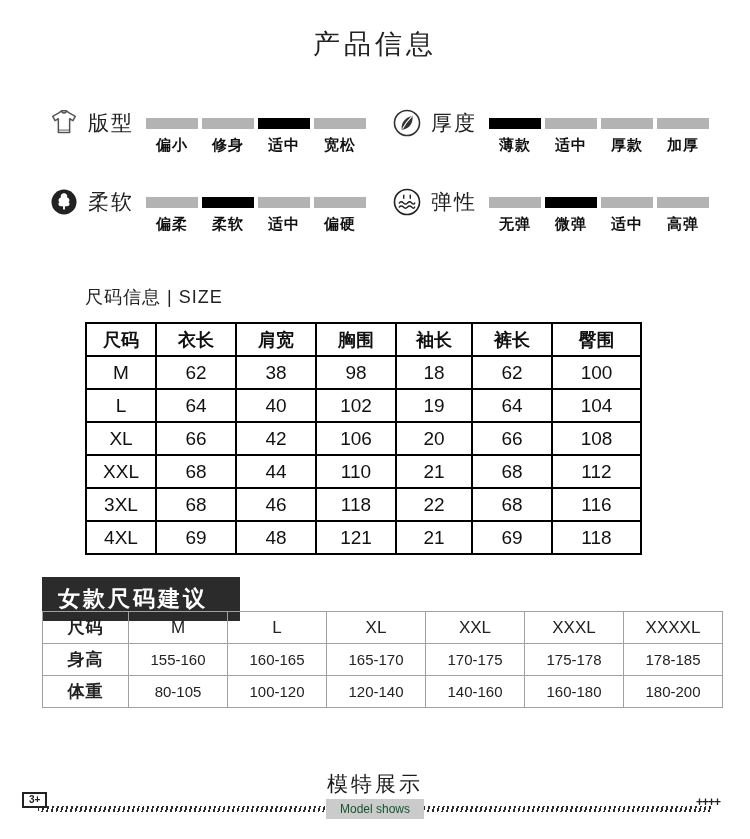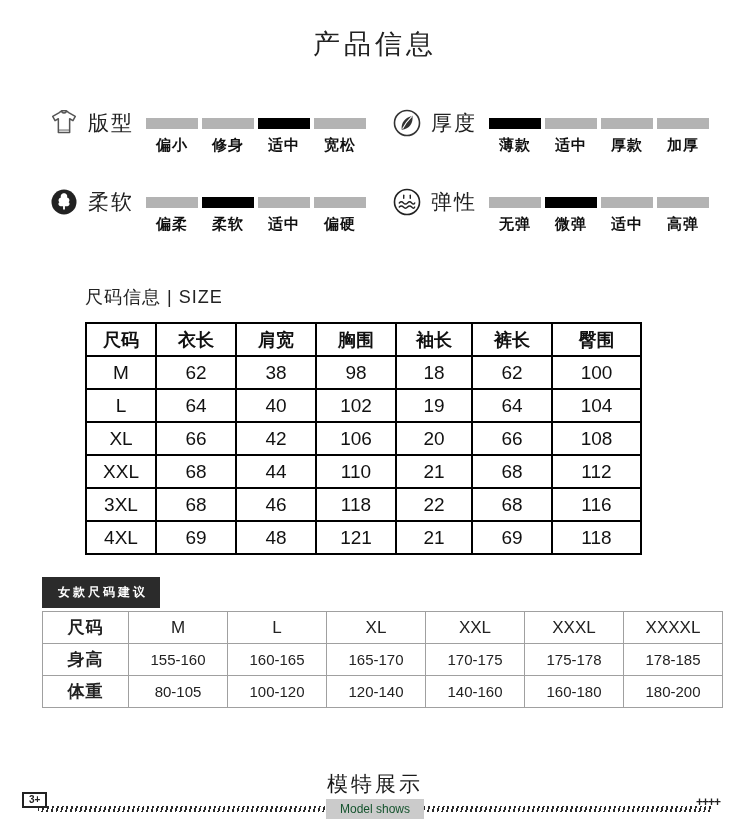--- a/index.html
+++ b/index.html
@@ -33,21 +33,21 @@
   table { border-collapse:collapse; table-layout:fixed; }
   .size-table { position:absolute; left:85px; top:322px; width:555px; }
   .size-table th, .size-table td {
     border:2px solid #000; text-align:center; vertical-align:middle;
     height:33px; font-size:19px; color:#111; font-weight:normal; padding:0;
   }
   .size-table th { font-size:18px; font-weight:600; }
   
   .female-badge {
     position:absolute; left:42px; top:577px; background:var(--badge-bg); color:#fff;
-    font-size:12px; font-weight:bold; letter-spacing:3px; padding:7px 12px 7px 16px;
+    font-size:22px; font-weight:bold; letter-spacing:3px; padding:7px 32px 7px 16px;
   }
   .female-table { position:absolute; left:42px; top:611px; width:680px; }
   .female-table td {
     border:1px solid var(--t2-border); text-align:center; vertical-align:middle;
     height:32px; font-size:15px; color:#222; padding:0;
   }
   .female-table tr:first-child td { font-size:17px; }
   .female-table td:first-child { font-weight:bold; font-size:17px; letter-spacing:1px; }
   
   .footer-heading { position:absolute; top:770px; left:0; width:100%; text-align:center; font-size:21px; letter-spacing:3px; color:#1a1a1a; font-weight:500; }

